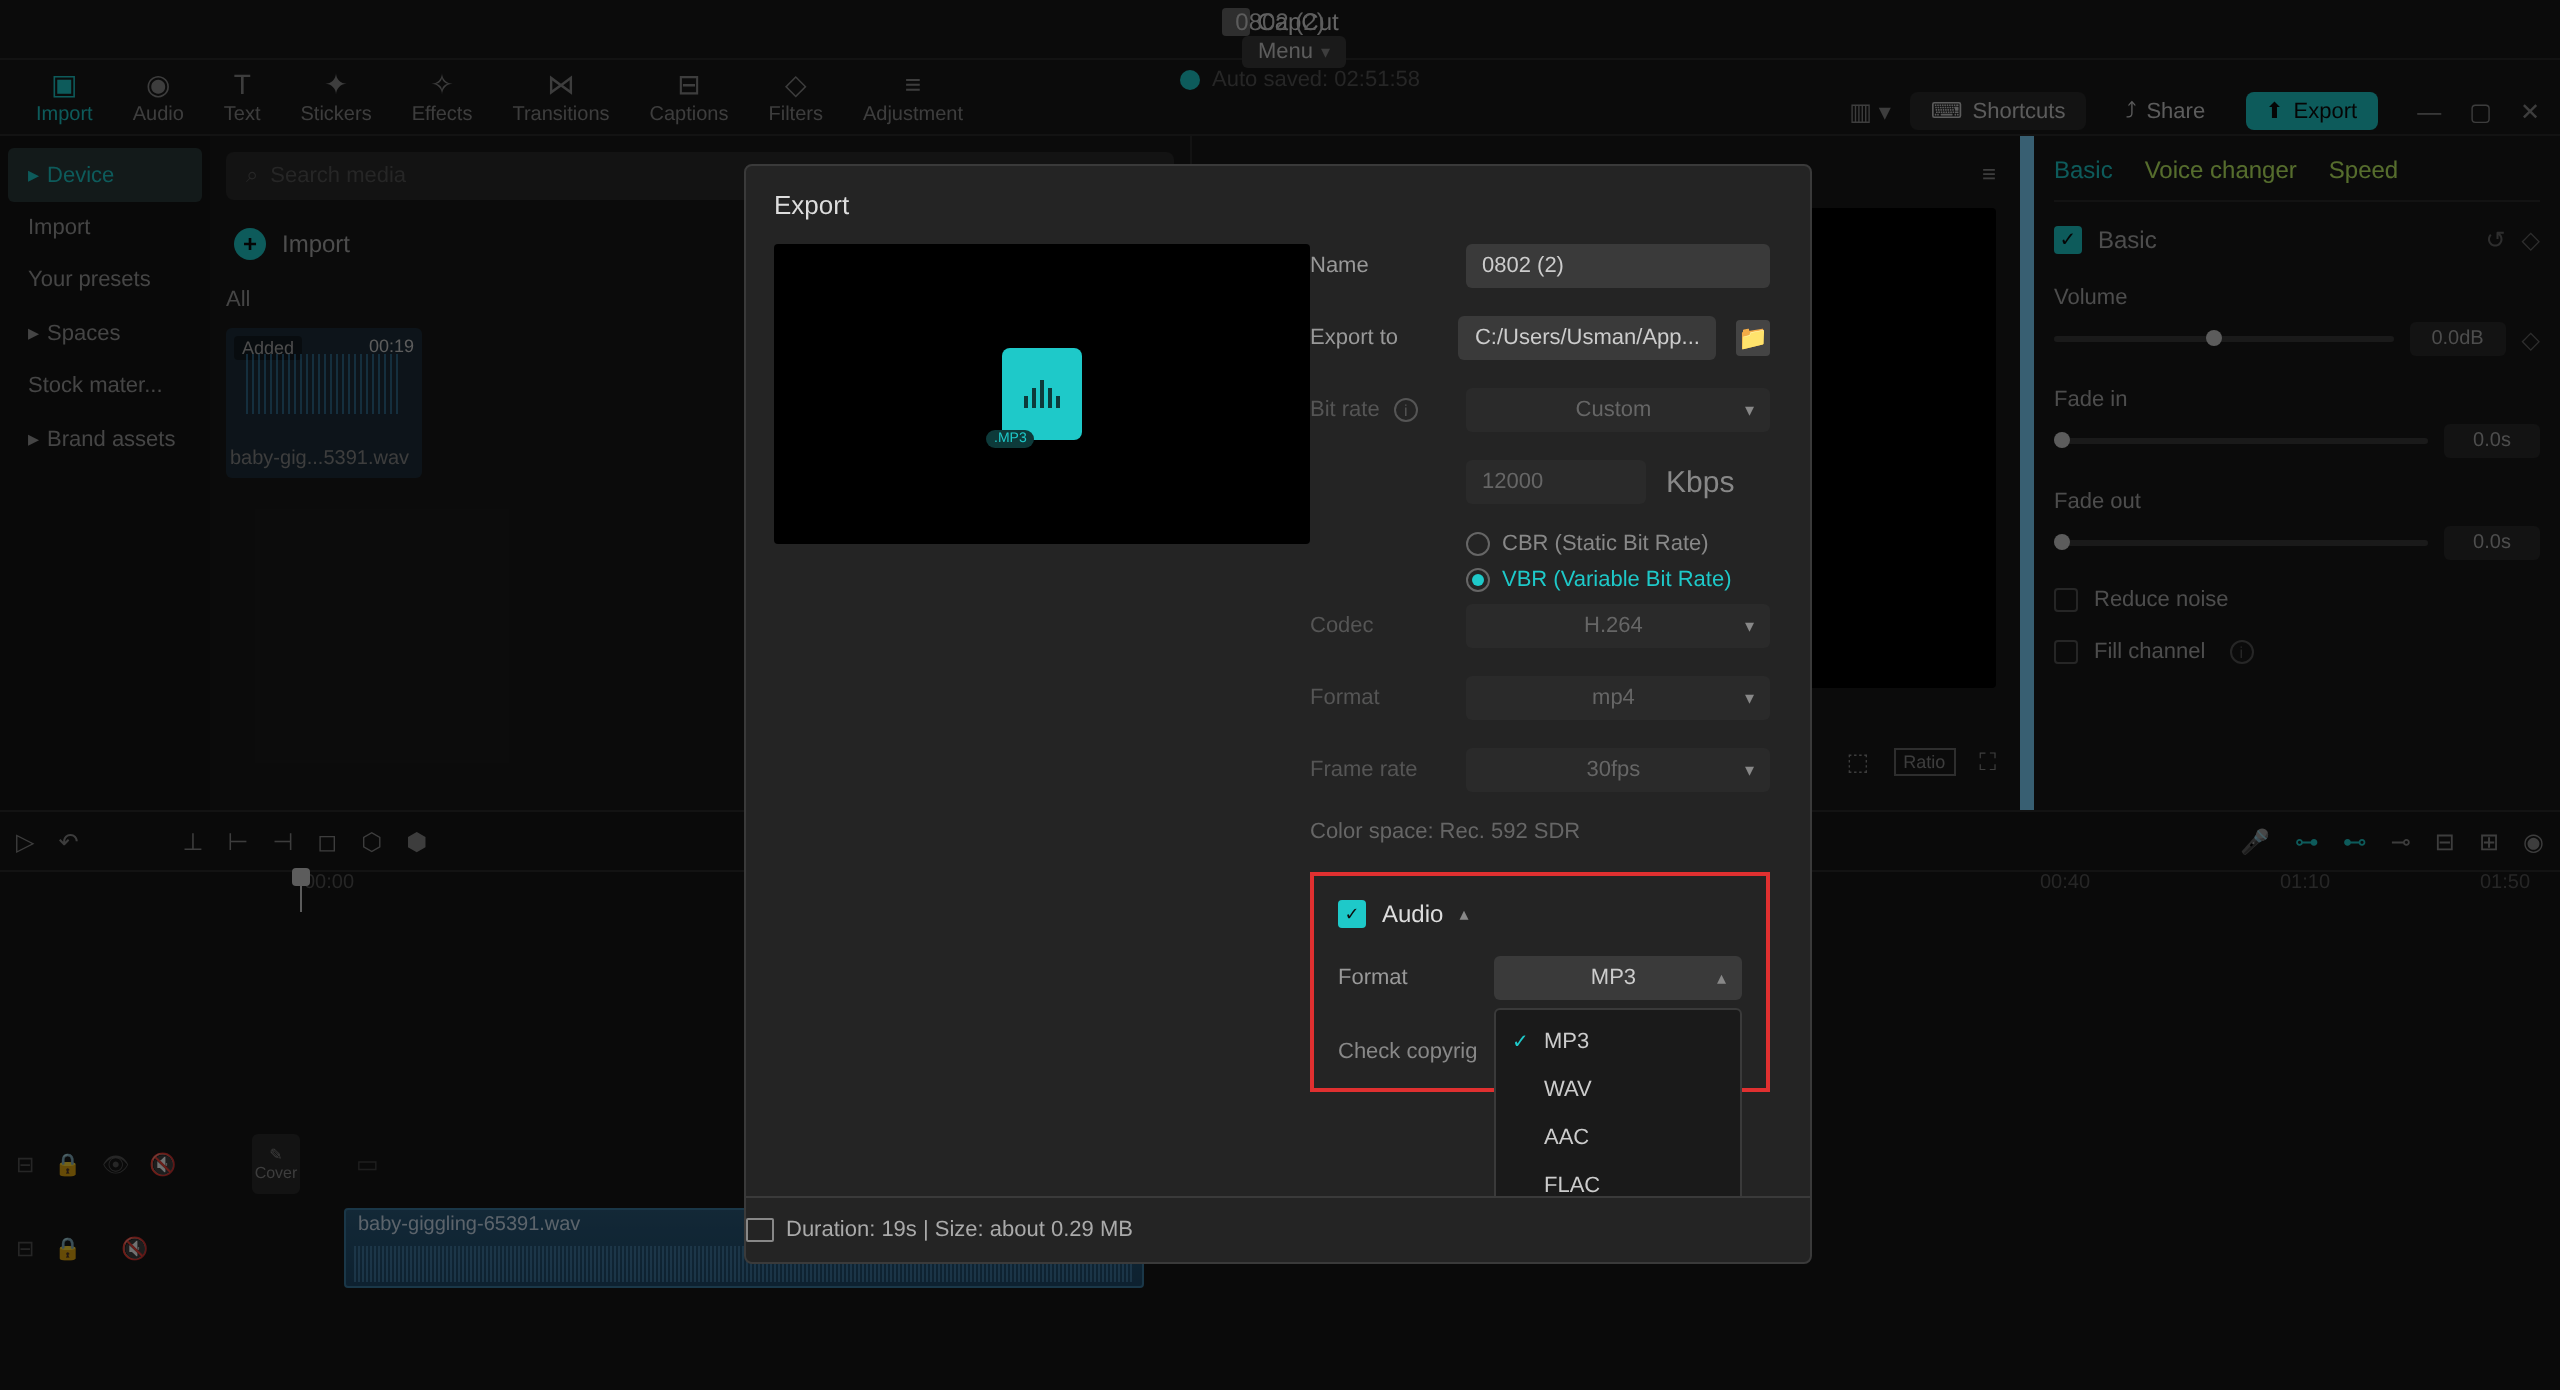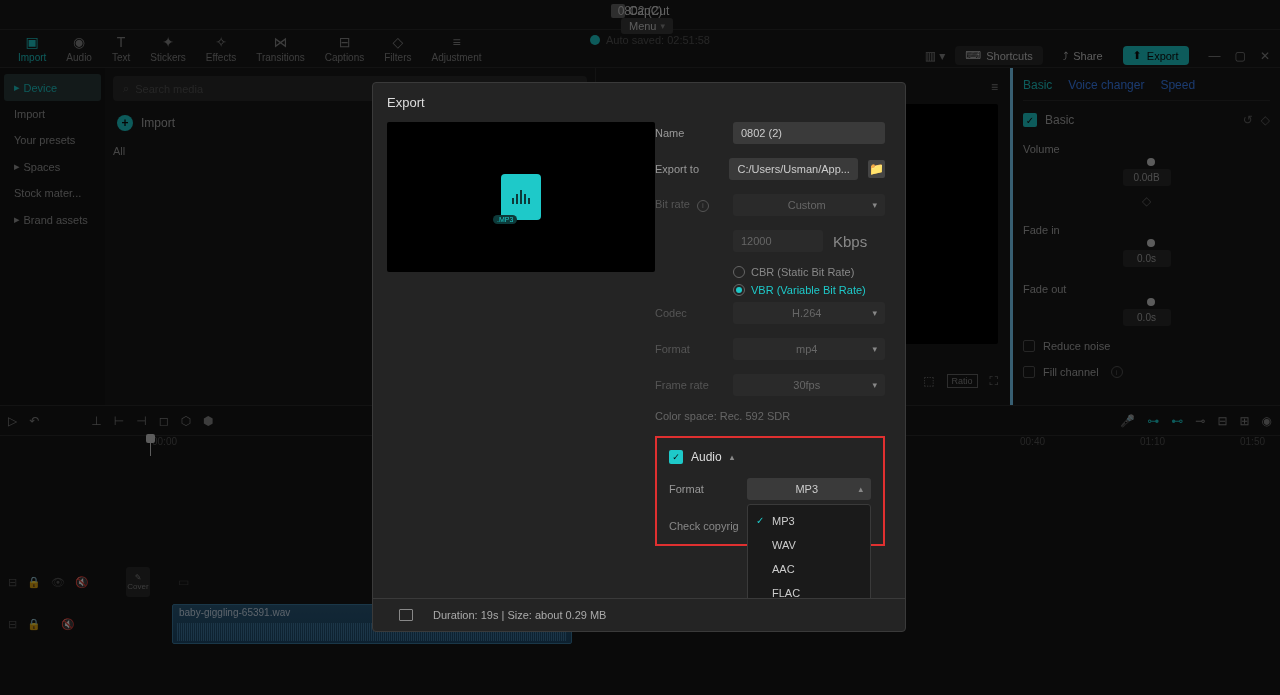--- a/index.html
+++ b/index.html
@@ -41,29 +41,29 @@
 .media-thumb .waveform { width: 80%; height: 30px; background: repeating-linear-gradient(90deg, #3a8fbf 0 1px, transparent 1px 3px); opacity: 0.6; }
 .media-thumb .added-badge { position: absolute; top: 4px; left: 4px; font-size: 9px; color: #aaa; background: rgba(0,0,0,0.4); padding: 1px 4px; border-radius: 2px; }
 .media-thumb .duration { position: absolute; top: 4px; right: 4px; font-size: 9px; color: #ccc; }
 .media-thumb .name { font-size: 10px; color: #888; padding: 4px 2px; }
 
 .player-panel { flex: 1; background: #1a1a1a; padding: 12px; border-left: 1px solid #2a2a2a; }
 .player-header { display: flex; justify-content: space-between; color: #888; font-size: 12px; margin-bottom: 10px; }
 .player-view { background: #000; height: 240px; border-radius: 2px; }
 .player-controls { display: flex; justify-content: flex-end; gap: 12px; margin-top: 30px; color: #888; }
 
-.right-panel { width: 270px; background: #1a1a1a; border-left: 3px solid #7dd3fc; padding: 10px; }
+.right-panel { width: 270px; background: #1a1a1a; border-left: 7px solid #7dd3fc; padding: 10px; }
 .right-tabs { display: flex; gap: 16px; border-bottom: 1px solid #2a2a2a; padding-bottom: 8px; margin-bottom: 12px; }
-.right-tab { color: #3b82f6; font-size: 12px; }
+.right-tab { color: #bef264; font-size: 12px; }
 .right-tab.active { color: #1ec9c9; }
 .basic-check { display: flex; align-items: center; gap: 8px; margin-bottom: 14px; }
 .check-box { width: 14px; height: 14px; background: #1ec9c9; border-radius: 2px; display: flex; align-items: center; justify-content: center; color: #0d0d0d; font-size: 10px; }
 .prop-row { margin-bottom: 14px; }
 .prop-label { color: #aaa; font-size: 11px; margin-bottom: 6px; margin-top: 16px; }
-.slider-row { display: flex; align-items: center; gap: 8px; flex-direction: column; }
+.slider-row { display: flex; align-items: center; gap: 8px; }
 .slider-track { flex: 1; height: 3px; background: #3a3a3a; border-radius: 2px; position: relative; }
 .slider-thumb { position: absolute; width: 8px; height: 8px; background: #ccc; border-radius: 50%; top: -3px; }
 .value-box { background: #2a2a2a; padding: 3px 8px; border-radius: 3px; font-size: 10px; color: #aaa; min-width: 48px; text-align: center; }
 .check-option { display: flex; align-items: center; gap: 8px; color: #aaa; font-size: 11px; margin-bottom: 6px; }
 .check-option .check-empty { width: 12px; height: 12px; border: 1px solid #555; border-radius: 2px; }
 .check-option .desc { color: #555; font-size: 10px; margin-top: 3px; }
 
 
 .timeline { position: absolute; bottom: 0; left: 0; right: 0; height: 290px; background: #171717; border-top: 1px solid #2a2a2a; }
 .tl-toolbar { height: 30px; display: flex; align-items: center; padding: 0 8px; gap: 12px; border-bottom: 1px solid #2a2a2a; color: #888; }
@@ -110,21 +110,21 @@
 .audio-section { border: 2px solid #e03030; padding: 12px; margin-top: 14px; position: relative; }
 .audio-header { display: flex; align-items: center; gap: 8px; margin-bottom: 14px; }
 .audio-header .check { width: 14px; height: 14px; background: #1ec9c9; border-radius: 2px; display: flex; align-items: center; justify-content: center; color: #0d0d0d; font-size: 9px; }
 .audio-header .title { color: #ddd; font-size: 12px; font-weight: 500; }
 .format-dropdown { position: relative; }
 .dropdown-menu { position: absolute; top: 26px; left: 0; right: 0; background: #1a1a1a; border: 1px solid #3a3a3a; border-radius: 3px; z-index: 20; padding: 4px 0; }
 .dropdown-item { padding: 6px 24px; font-size: 11px; color: #ccc; position: relative; }
 .dropdown-item.selected::before { content: '✓'; position: absolute; left: 8px; color: #1ec9c9; font-size: 10px; }
 .check-copyright { color: #888; font-size: 11px; margin-top: 20px; }
 
-.dialog-footer { padding: 10px 26px; border-top: 1px solid #3a3a3a; display: flex; align-items: flex-start; gap: 20px; color: #aaa; font-size: 11px; }
+.dialog-footer { padding: 10px 0; border-top: 1px solid #3a3a3a; display: flex; align-items: flex-start; gap: 6px; color: #aaa; font-size: 11px; }
 .footer-icon { width: 14px; height: 12px; border: 1px solid #888; border-radius: 1px; }
 
 .chevron { font-size: 9px; color: #888; }
 </style>
 </head>
 <body>
 
 <div class="top-bar">
   <div class="logo">
     <span class="logo-icon"></span>
@@ -219,20 +219,28 @@
   <div class="media-panel">
     <div class="search-bar">
       <span>⌕</span>
       <span>Search media</span>
     </div>
     <div class="import-row">
       <span class="add-circle">+</span>
       <span>Import</span>
     </div>
     <div class="media-filter">All</div>
+    <div class="media-thumb">
+      <div class="thumb-body">
+        <span class="added-badge">Added</span>
+        <span class="duration">00:19</span>
+        <div class="waveform"></div>
+      </div>
+      <div class="name">baby-gig...5391.wav</div>
+    </div>
   </div>
 
   <div class="player-panel">
     <div class="player-header">
       <span>Player</span>
       <span>≡</span>
     </div>
     <div class="player-view"></div>
     <div class="player-controls">
       <span>⬚</span>

